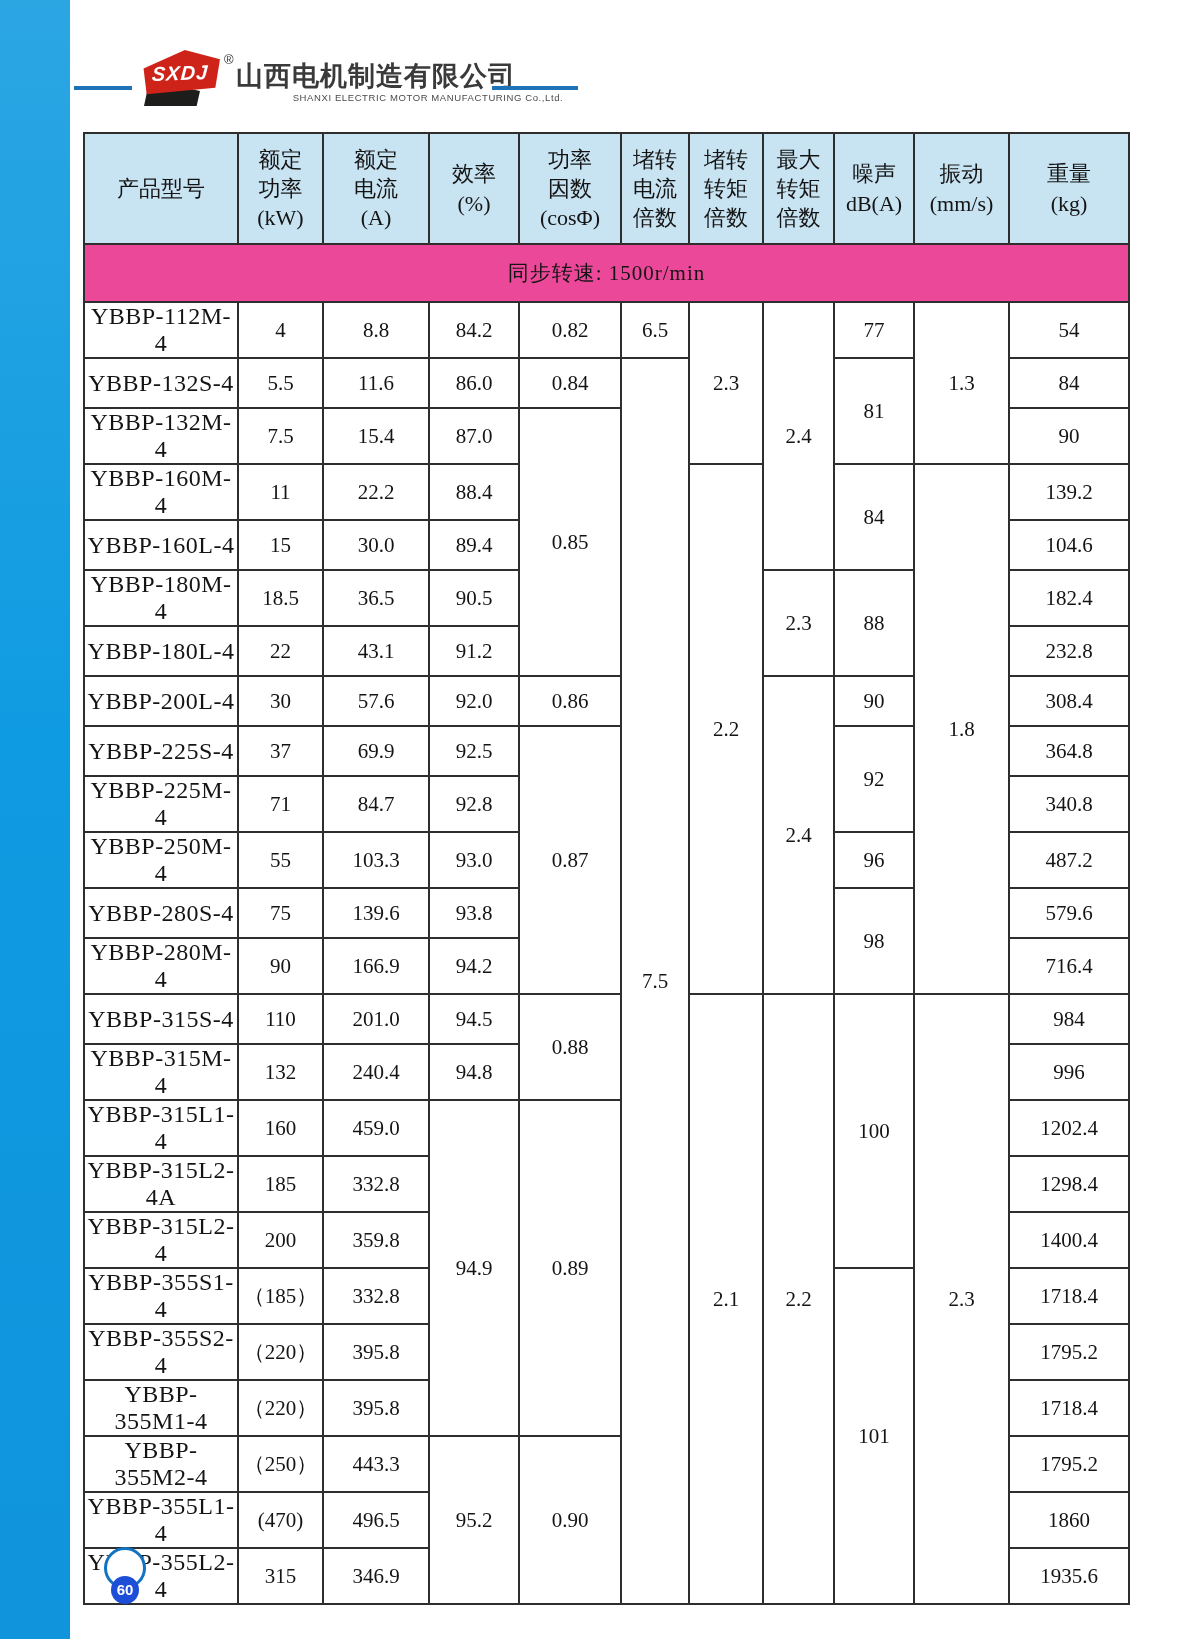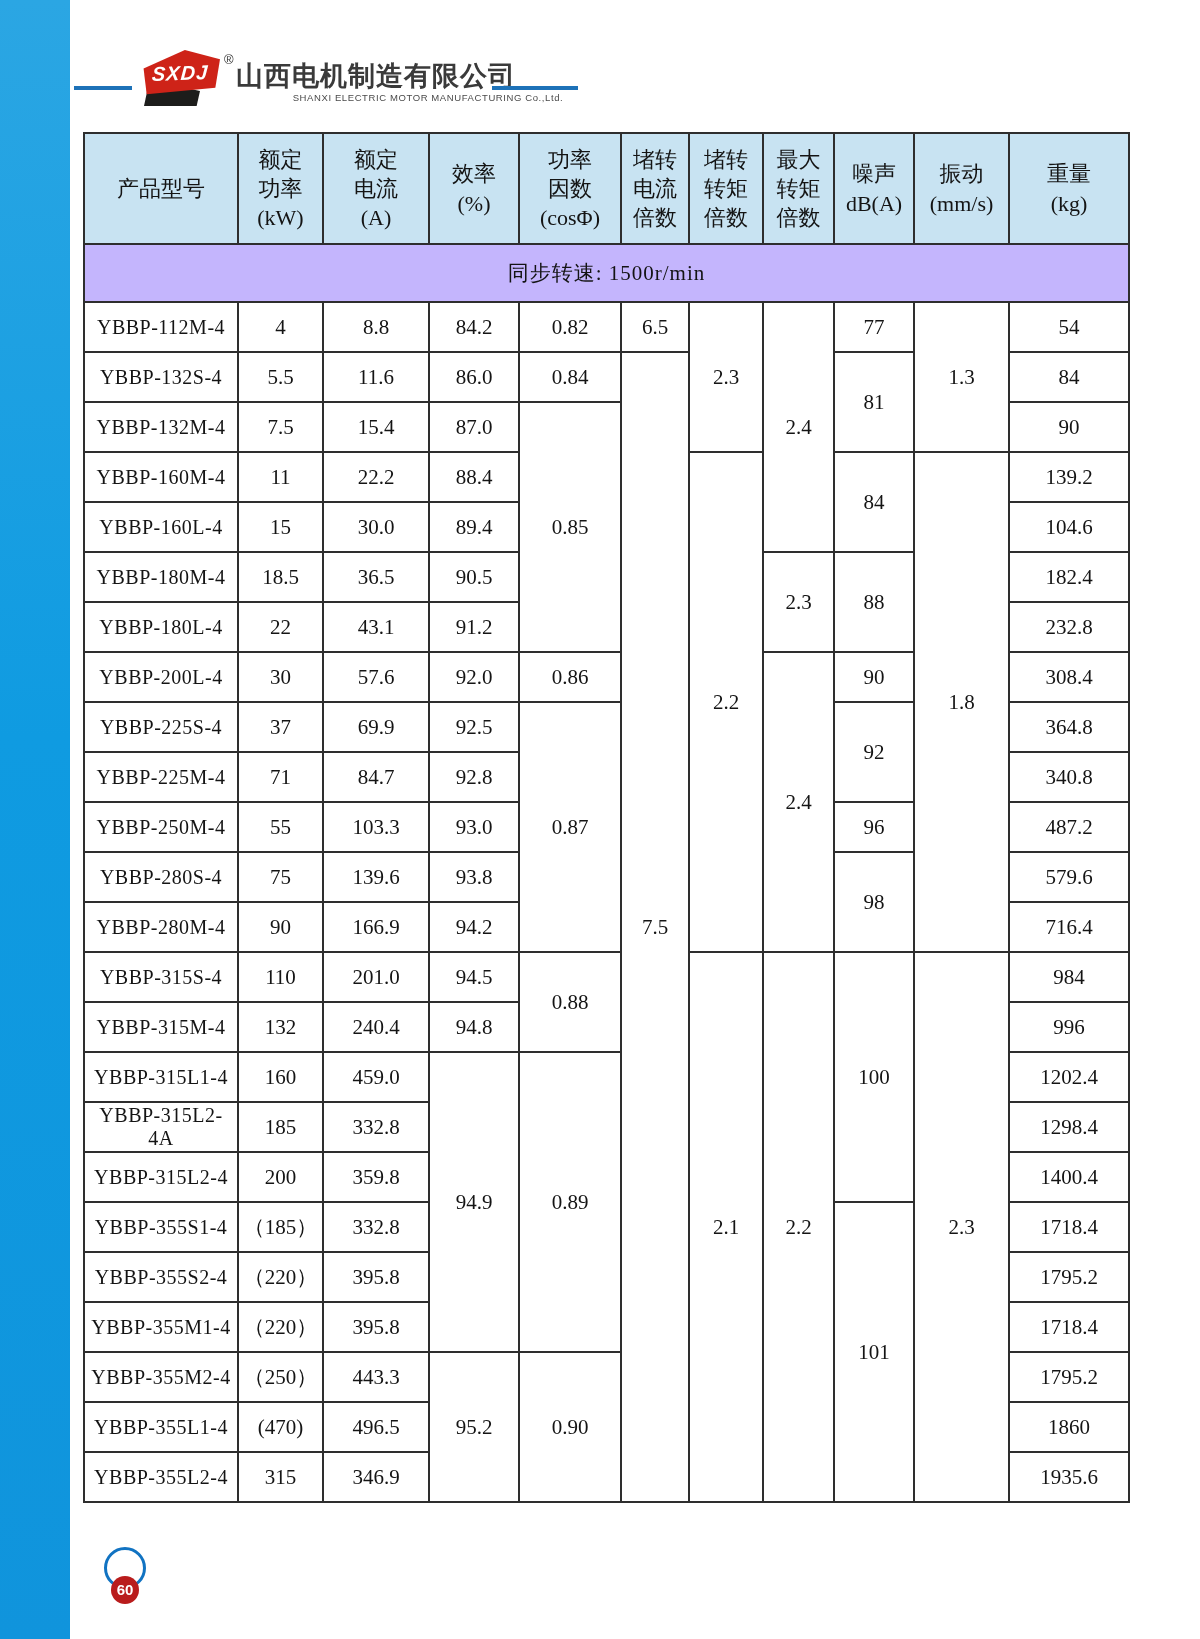--- a/index.html
+++ b/index.html
@@ -27,28 +27,28 @@
     color:#4a4a4a;font-family:"Liberation Sans",sans-serif;text-align:center;}
   
   table.spec{position:absolute;left:83px;top:132px;width:1045px;border-collapse:collapse;
     table-layout:fixed;font-family:"Liberation Serif","DejaVu Serif",serif;}
   table.spec th,table.spec td{border:2px solid #2e2e2e;text-align:center;vertical-align:middle;
     padding:0 2px;overflow:hidden;}
   table.spec thead tr{height:111px;}
   table.spec th{background:#c8e3f2;font-weight:normal;font-size:22px;line-height:1.32;
     white-space:pre-line;color:#141414;}
   tr.section-row{height:58px;}
-  tr.section-row td{font-size:21px;background:#c4b5fd;letter-spacing:1px;}
+  tr.section-row td{font-size:21px;background:#ec4899;letter-spacing:1px;}
   tbody tr.data-row{height:50px;}
   tbody td{font-size:21px;background:#fff;color:#141414;}
-  tbody td[data-name="model-cell"]{font-size:20px;letter-spacing:0.5px;text-align:center;}
+  tbody td[data-name="model-cell"]{font-size:24px;letter-spacing:0.5px;text-align:center;}
   
   .page-badge{position:absolute;left:104px;top:1547px;width:36px;height:36px;border:3px solid #1173c2;
     border-radius:50%;display:flex;align-items:center;justify-content:center;background:#fff;}
-  .page-badge span{display:block;width:28px;height:28px;border-radius:50%;background:#b91c1c;
+  .page-badge span{display:block;width:28px;height:28px;border-radius:50%;background:#1d4ed8;
     color:#fff;font-size:15px;font-weight:bold;line-height:28px;text-align:center;
     font-family:"Liberation Sans",sans-serif;margin-top:44px;}
 </style>
 </head>
 <body>
 
 <div class="page" data-name="catalog-page">
   <div class="side-bar" data-name="left-accent-bar"></div>
 
   <div class="brand" data-name="brand-header">

